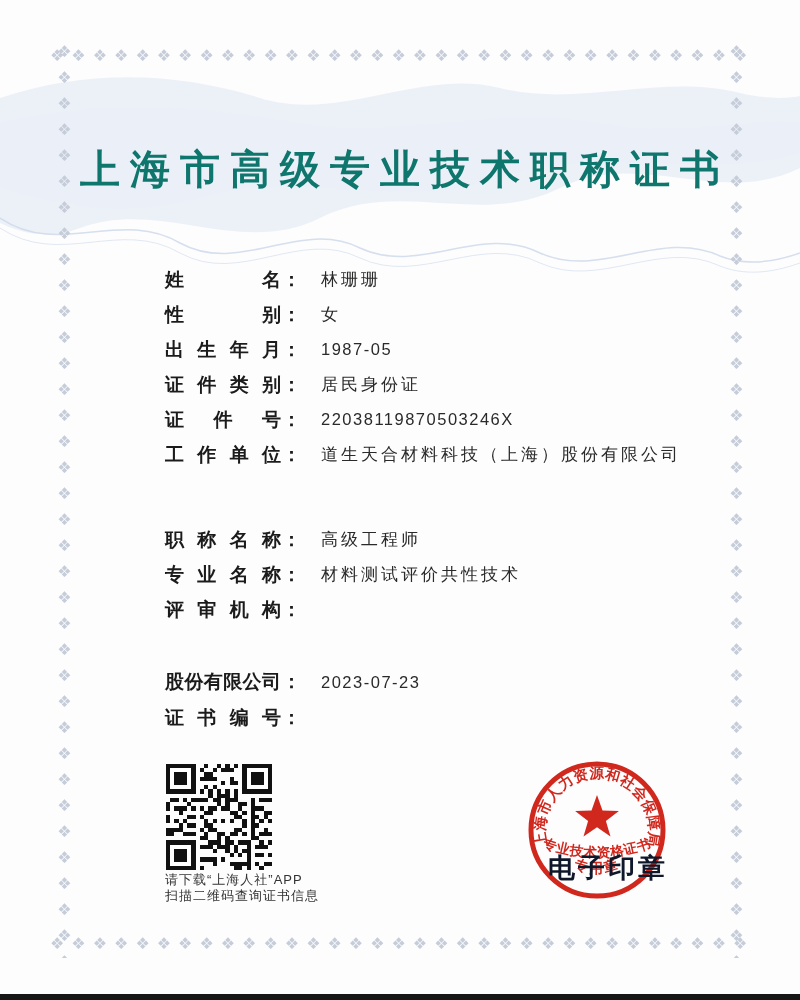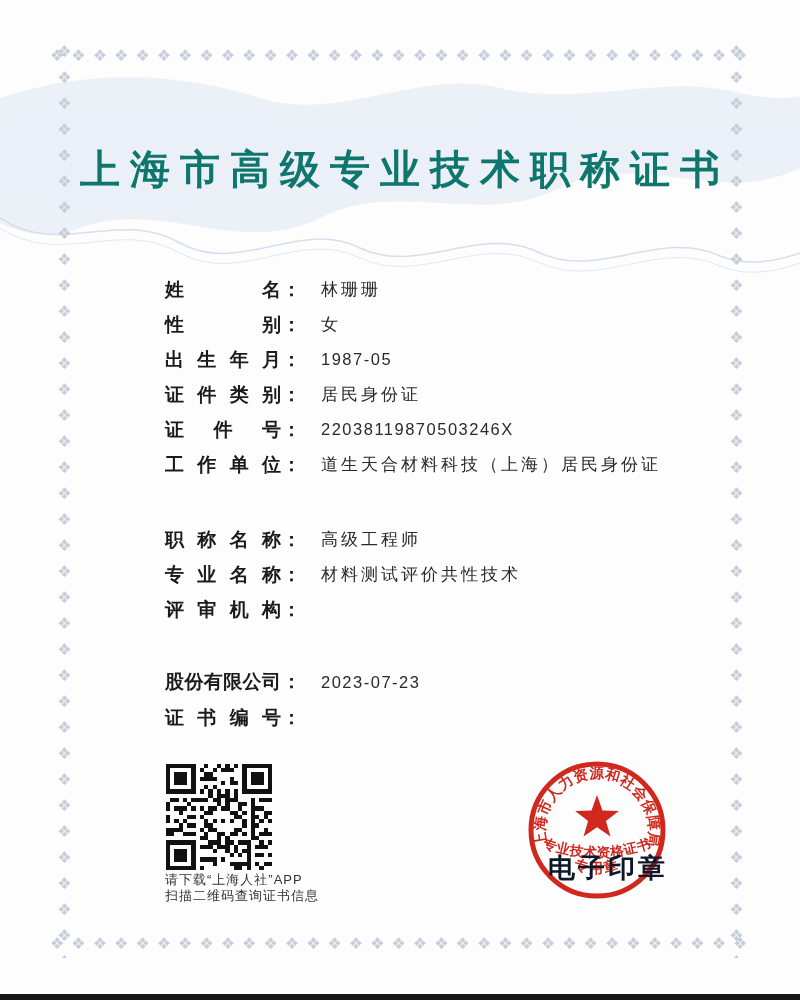--- a/index.html
+++ b/index.html
@@ -21,21 +21,21 @@
   
   .watermark{position:absolute;left:0;top:28px;pointer-events:none;}
   
   .cert-title{
     position:absolute;left:0;top:142px;width:800px;
     text-align:center;font-size:40px;font-weight:bold;
     color:#0f766e;letter-spacing:10px;text-indent:10px;
   }
   
   .group{position:absolute;left:165px;}
-  #personal{top:272px;}
+  #personal{top:262px;}
   #titles  {top:522px;}
   #cert    {top:664px;}
   .row{min-height:35px;display:flex;align-items:center;}
   #cert .row{min-height:36px;}
   .label{
     display:inline-block;width:116px;font-weight:bold;font-size:19px;color:#1b1b1b;
     text-align:justify;text-align-last:justify;text-justify:inter-character;
   }
   .colon{font-weight:bold;font-size:19px;color:#1b1b1b;margin-left:1px;}
   .value{
@@ -105,21 +105,21 @@
     <span class="value">居民身份证</span>
   </div>
   <div class="row">
     <span class="label">证件号</span>
       <span class="colon">：</span>
     <span class="value">22038119870503246X</span>
   </div>
   <div class="row">
     <span class="label">工作单位</span>
       <span class="colon">：</span>
-    <span class="value">道生天合材料科技（上海）居民身份证</span>
+    <span class="value">道生天合材料科技（上海）股份有限公司</span>
   </div>
 </div>
 
 <div id="titles" class="group">
   <div class="row">
     <span class="label">职称名称</span>
       <span class="colon">：</span>
     <span class="value">高级工程师</span>
   </div>
   <div class="row">

